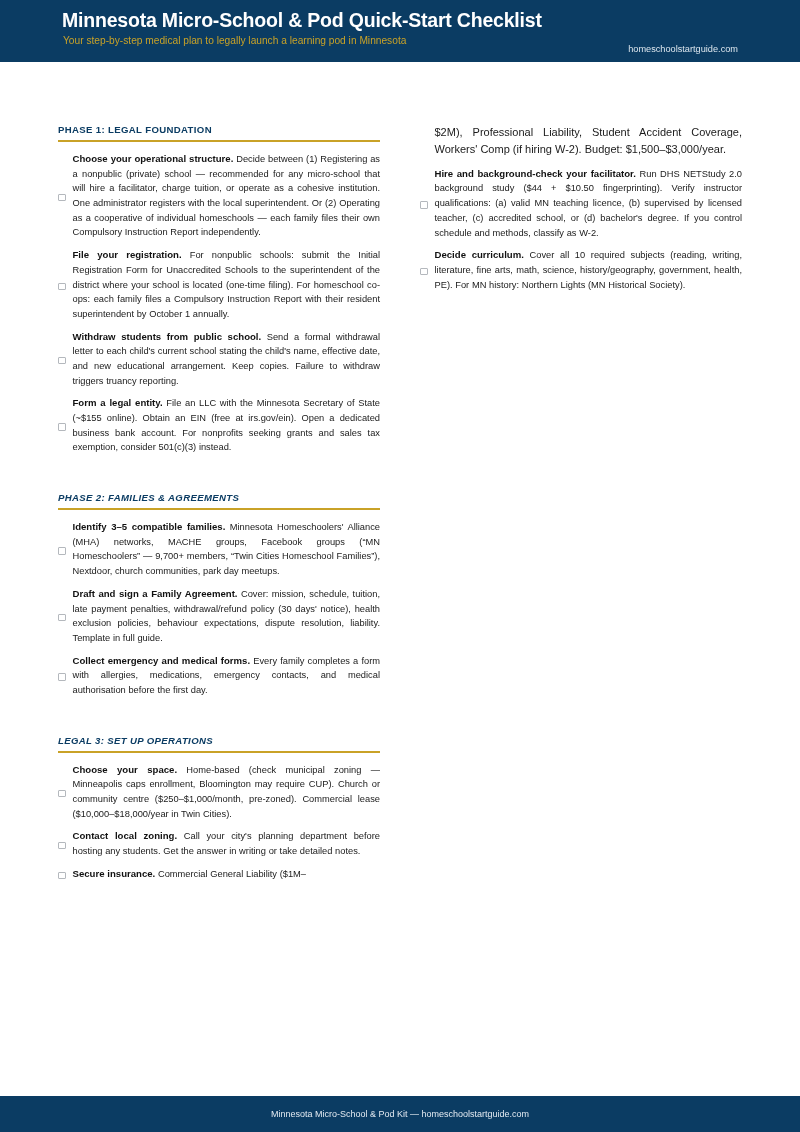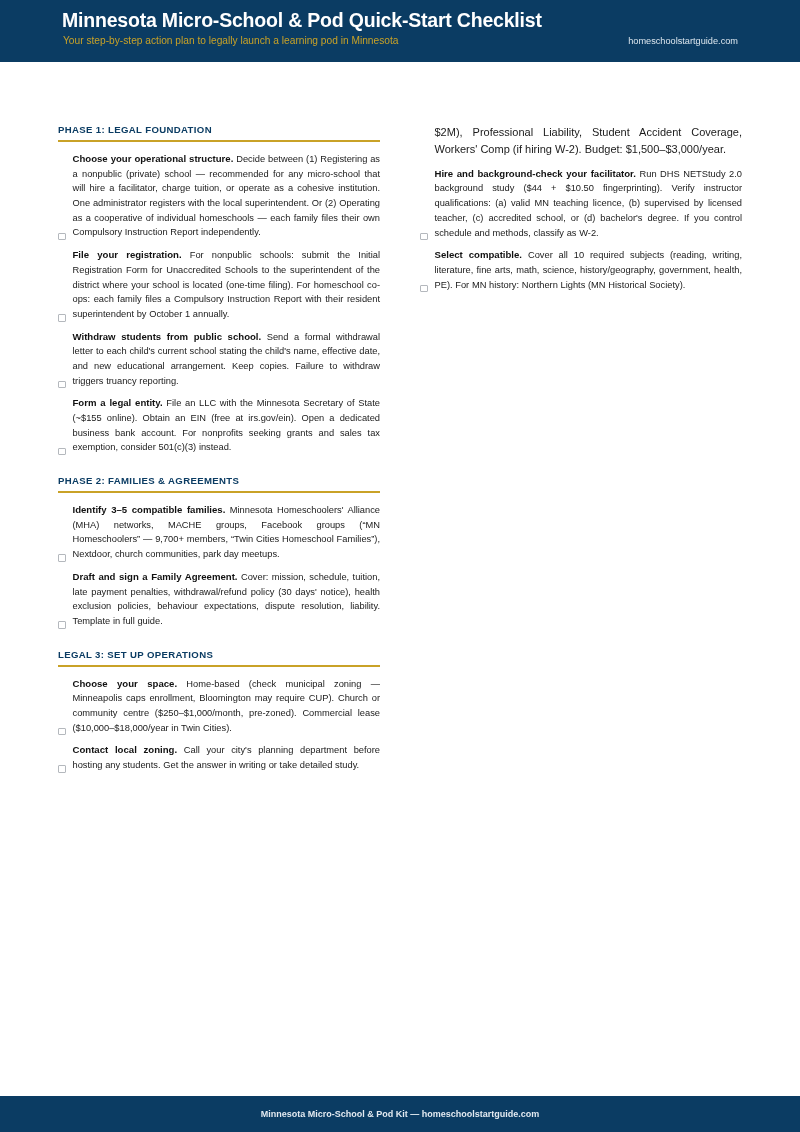--- a/index.html
+++ b/index.html
@@ -40,21 +40,21 @@
     position: absolute;
     left: 63px;
     top: 35px;
     white-space: nowrap;
   }
   .header-site {
     color: #dce6ee;
     font-size: 9.2px;
     position: absolute;
     right: 62px;
-    top: 36px;
+    top: 44px;
     white-space: nowrap;
   }
 
   
   .content {
     position: absolute;
     top: 62px;
     left: 0;
     right: 0;
     bottom: 36px;
@@ -82,27 +82,28 @@
     letter-spacing: 0.35px;
     display: block;
     margin-bottom: 5px;
   }
   .phase-rule {
     height: 2px;
     background: #c9a227;
     width: 100%;
   }
   .phase.spaced {
-    margin-top: 20px;
+    margin-top: 37px;
+    font-style: italic;
   }
 
   
   .item {
     display: flex;
-    align-items: flex-end;
+    align-items: center;
     margin-bottom: 7px;
   }
   .checkbox {
     width: 7.5px;
     height: 7.5px;
     border: 1px solid #b4b8bd;
     background: #ffffff;
     flex: 0 0 auto;
     margin-top: 4px;
     margin-right: 7px;
@@ -139,33 +140,32 @@
   .footer {
     position: absolute;
     left: 0;
     right: 0;
     bottom: 0;
     height: 36px;
     background: #0b3c63;
     display: flex;
     align-items: center;
     justify-content: center;
-    font-weight: bold;
   }
   .footer-text {
     color: #e3eaf1;
     font-size: 9px;
   }
 </style>
 </head>
 <body>
 
 <div class="header">
   <div class="header-title">Minnesota Micro-School &amp; Pod Quick-Start Checklist</div>
-  <div class="header-subtitle">Your step-by-step action plan to legally launch a learning pod in Minnesota</div>
+  <div class="header-subtitle">Your step-by-step medical plan to legally launch a learning pod in Minnesota</div>
   <div class="header-site">homeschoolstartguide.com</div>
 </div>
 
 <div class="content">
   <div class="columns">
 
     <div class="col">
 
       <div class="phase">
         <span class="phase-label">PHASE 1: LEGAL FOUNDATION</span>
@@ -201,51 +201,59 @@
         <div class="checkbox"></div>
         <div class="item-text"><b>Identify 3–5 compatible families.</b> <span class="body">Minnesota Homeschoolers' Alliance (MHA) networks, MACHE groups, Facebook groups (“MN Homeschoolers” — 9,700+ members, “Twin Cities Homeschool Families”), Nextdoor, church communities, park day meetups.</span></div>
       </div>
 
 
       <div class="item">
         <div class="checkbox"></div>
         <div class="item-text"><b>Draft and sign a Family Agreement.</b> <span class="body">Cover:  mission, schedule, tuition, late payment penalties, withdrawal/refund policy (30 days' notice), health exclusion policies, behaviour expectations, dispute resolution, liability.  Template in full guide.</span></div>
       </div>
 
+      <div class="item">
+        <div class="checkbox"></div>
+        <div class="item-text"><b>Collect emergency and medical forms.</b> <span class="body">Every family completes a form with allergies, medications, emergency contacts, and medical authorisation before the first day.</span></div>
+      </div>
 
       <div class="phase spaced">
         <span class="phase-label">LEGAL 3: SET UP OPERATIONS</span>
         <div class="phase-rule"></div>
       </div>
 
       <div class="item">
         <div class="checkbox"></div>
         <div class="item-text"><b>Choose your space.</b> <span class="body">Home-based (check municipal zoning — Minneapolis caps enrollment, Bloomington may require CUP). Church or community centre ($250–$1,000/month, pre-zoned).   Commercial lease ($10,000–$18,000/year in Twin Cities).</span></div>
       </div>
 
       <div class="item">
         <div class="checkbox"></div>
-        <div class="item-text"><b>Contact local zoning.</b> <span class="body">Call your city's planning department before hosting any students.  Get the answer in writing or take detailed study.</span></div>
-      </div>
-
+        <div class="item-text"><b>Contact local zoning.</b> <span class="body">Call your city's planning department before hosting any students.  Get the answer in writing or take detailed notes.</span></div>
+      </div>
+
+      <div class="item">
+        <div class="checkbox"></div>
+        <div class="item-text"><b>Secure insurance.</b> <span class="body">Commercial General Liability ($1M–</span></div>
+      </div>
 
     </div>
 
     <div class="col">
 
       <div class="cont">$2M), Professional Liability, Student Accident Coverage, Workers' Comp (if hiring W-2). Budget: $1,500–$3,000/year.</div>
 
       <div class="item">
         <div class="checkbox"></div>
         <div class="item-text"><b>Hire and background-check your facilitator.</b> <span class="body">Run DHS NETStudy 2.0 background study ($44 + $10.50 fingerprinting).  Verify instructor qualifications:  (a) valid MN teaching licence, (b) supervised by licensed teacher, (c) accredited school, or (d) bachelor's degree.  If you control schedule and methods, classify as W-2.</span></div>
       </div>
 
       <div class="item">
         <div class="checkbox"></div>
-        <div class="item-text"><b>Select compatible.</b> <span class="body">Cover all 10 required subjects (reading, writing, literature, fine arts, math, science, history/geography, government, health, PE). For MN history: Northern Lights (MN Historical Society).</span></div>
+        <div class="item-text"><b>Decide curriculum.</b> <span class="body">Cover all 10 required subjects (reading, writing, literature, fine arts, math, science, history/geography, government, health, PE). For MN history: Northern Lights (MN Historical Society).</span></div>
       </div>
 
     </div>
 
   </div>
 </div>
 
 <div class="footer">
   <span class="footer-text">Minnesota Micro-School &amp; Pod Kit — homeschoolstartguide.com</span>
 </div>

